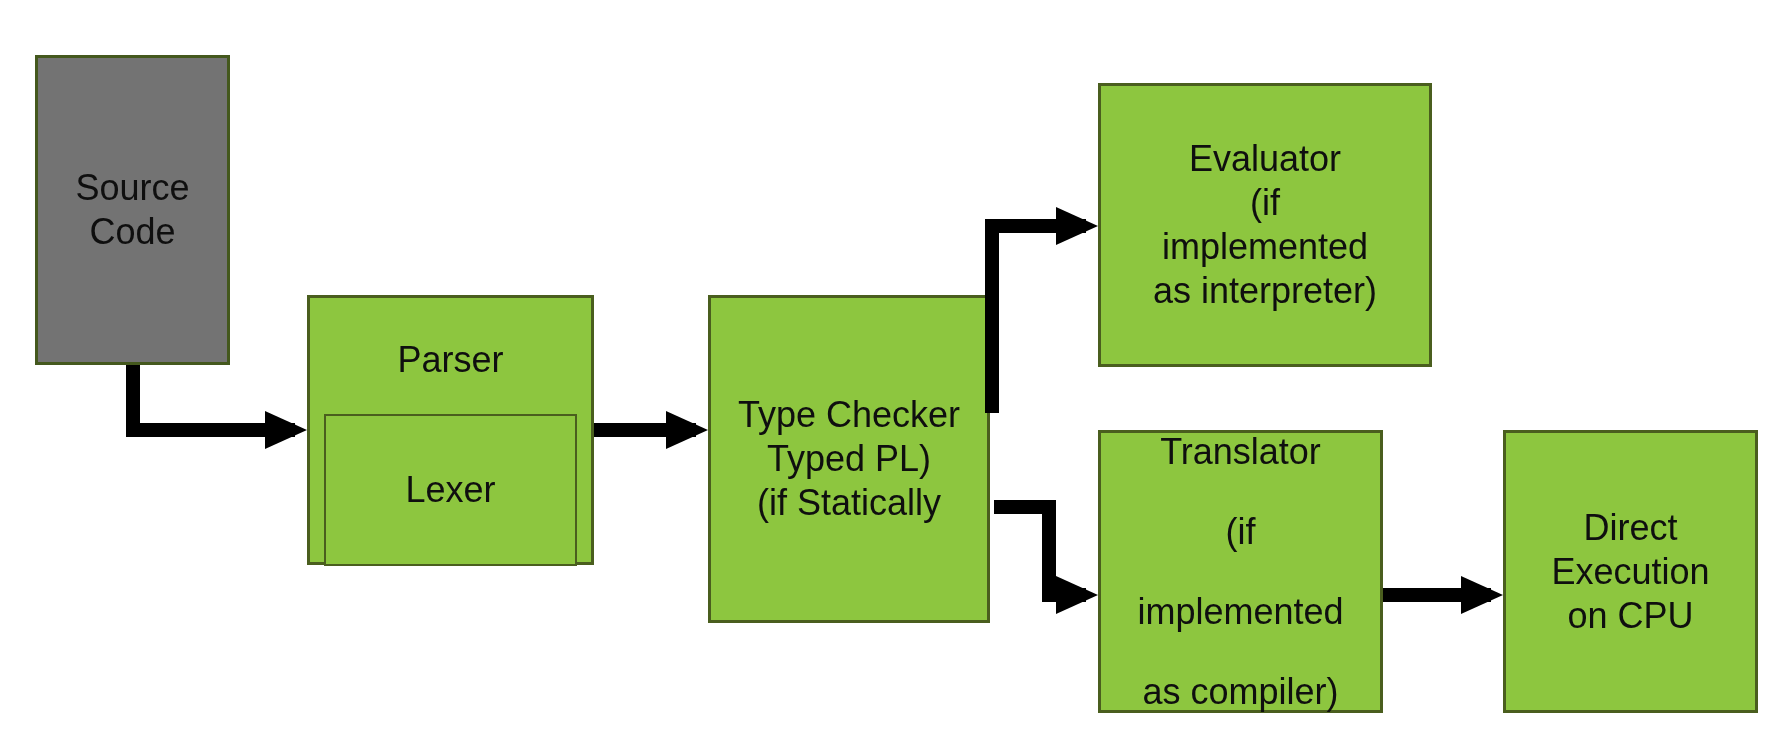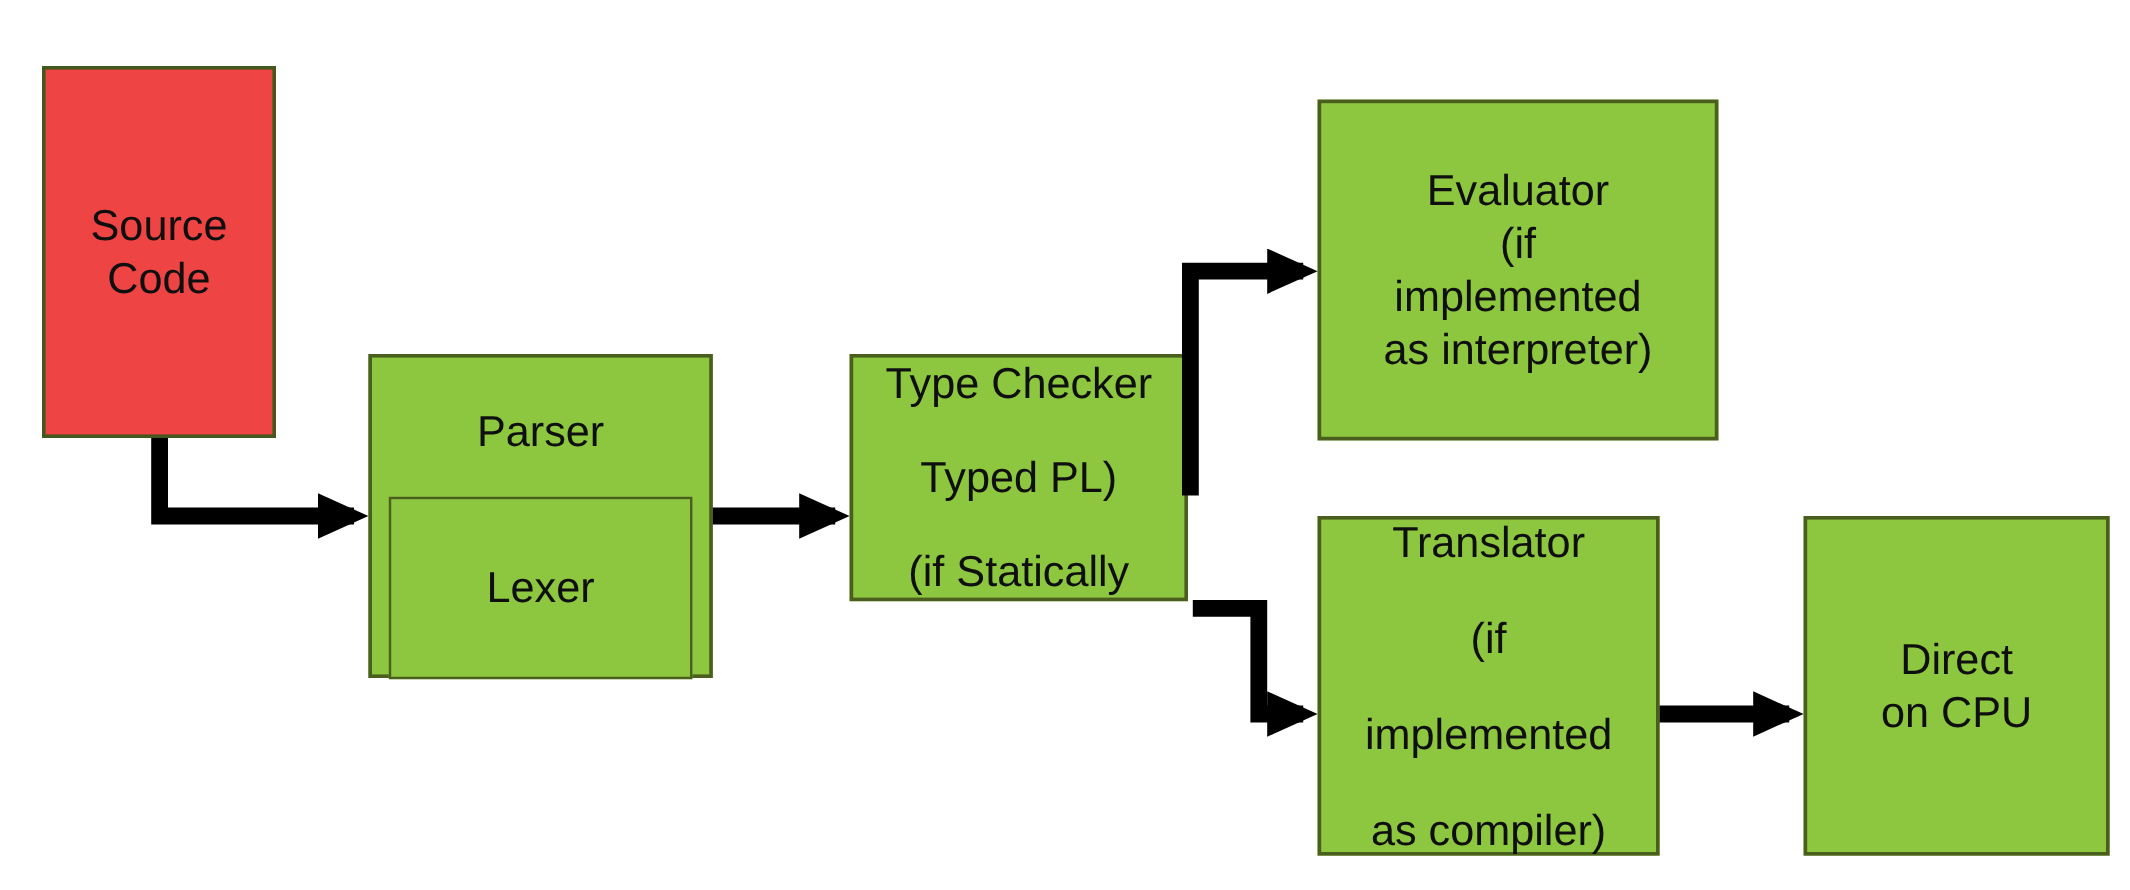--- a/index.html
+++ b/index.html
@@ -25,21 +25,21 @@
     justify-content: center;
     text-align: center;
     font-size: 36px;
     line-height: 44px;
   }
   .green {
     background: #8dc63f;
     border: 3px solid #4a5e1e;
   }
   .blue {
-    background: #ef4444;
+    background: #737373;
     border: 3px solid #44581d;
   }
   .parser-box {
     justify-content: flex-start;
   }
   .parser-label-area {
     width: 100%;
     height: 104px;
     box-sizing: border-box;
     padding-top: 20px;
@@ -78,21 +78,21 @@
 
   <div class="box green parser-box" style="left:307px; top:295px; width:287px; height:270px;">
     <div class="parser-label-area">
       <div>Parser</div>
     </div>
     <div class="box green lexer-box" style="left:14px; top:116px; width:253px; height:152px;">
       <div>Lexer</div>
     </div>
   </div>
 
-  <div class="box green" style="left:708px; top:295px; width:282px; height:206px;justify-content:space-between;">
+  <div class="box green" style="left:708px; top:295px; width:282px; height:328px;">
     <div>Type Checker</div>
     <div>Typed PL)</div>
     <div>(if Statically</div>
   </div>
 
   <div class="box green" style="left:1098px; top:83px; width:334px; height:284px;">
     <div>Evaluator</div>
     <div>(if</div>
     <div>implemented</div>
     <div>as interpreter)</div>
@@ -100,20 +100,21 @@
 
   <div class="box green" style="left:1098px; top:430px; width:285px; height:283px;gap:36px;">
     <div>Translator</div>
     <div>(if</div>
     <div>implemented</div>
     <div>as compiler)</div>
   </div>
 
   <div class="box green" style="left:1503px; top:430px; width:255px; height:283px;">
     <div>Direct</div>
+    <div>Execution</div>
     <div>on CPU</div>
   </div>
 
   <svg class="connector-layer" viewBox="0 0 1775 742" xmlns="http://www.w3.org/2000/svg">
     <defs>
       <marker id="ah" markerUnits="strokeWidth" markerWidth="3.1" markerHeight="2.8" refX="2.143" refY="1.35" orient="auto">
         <path d="M0,0 L3,1.35 L0,2.7 Z" fill="#000000"></path>
       </marker>
     </defs>
 

